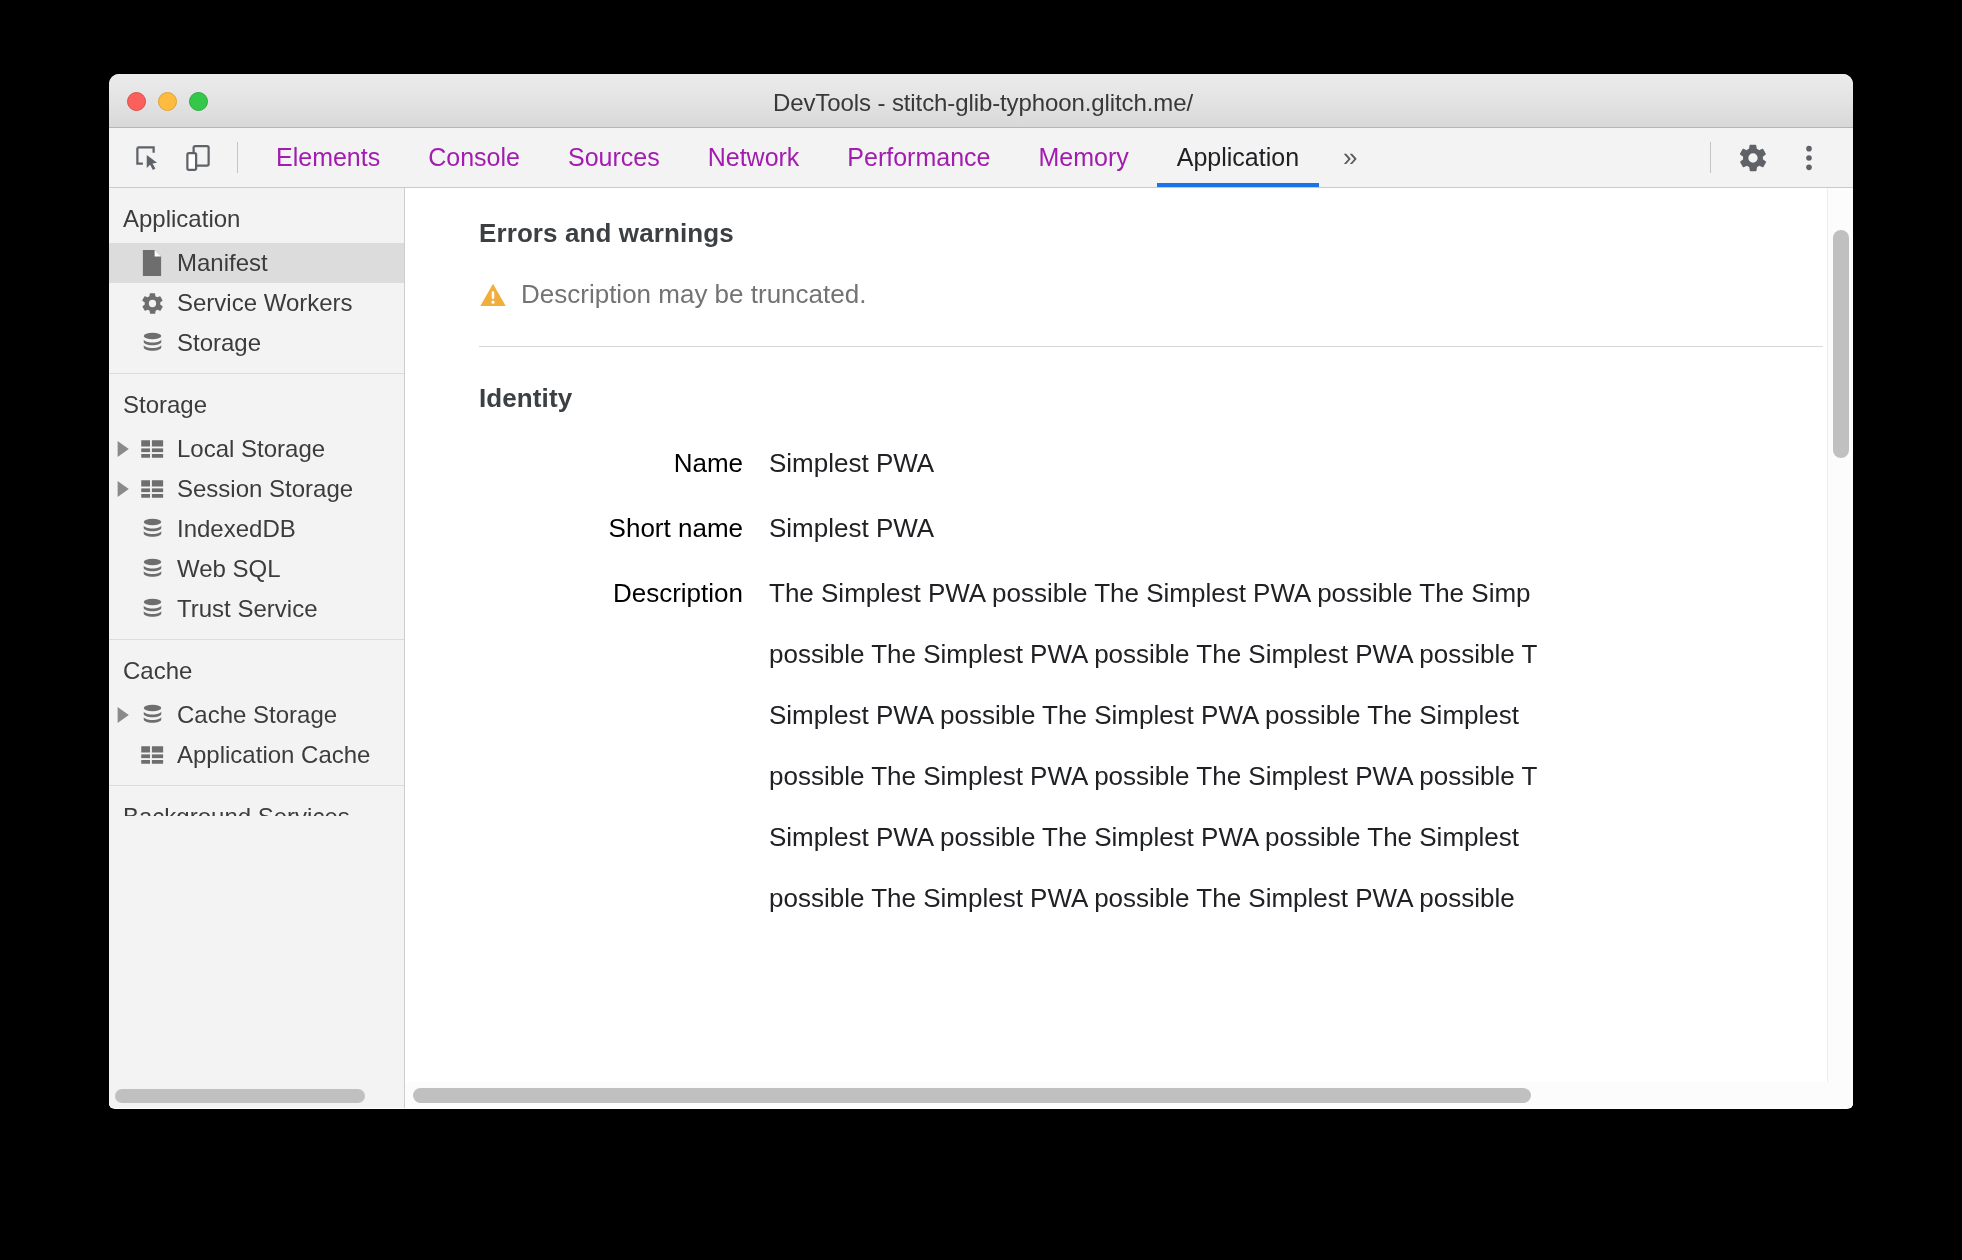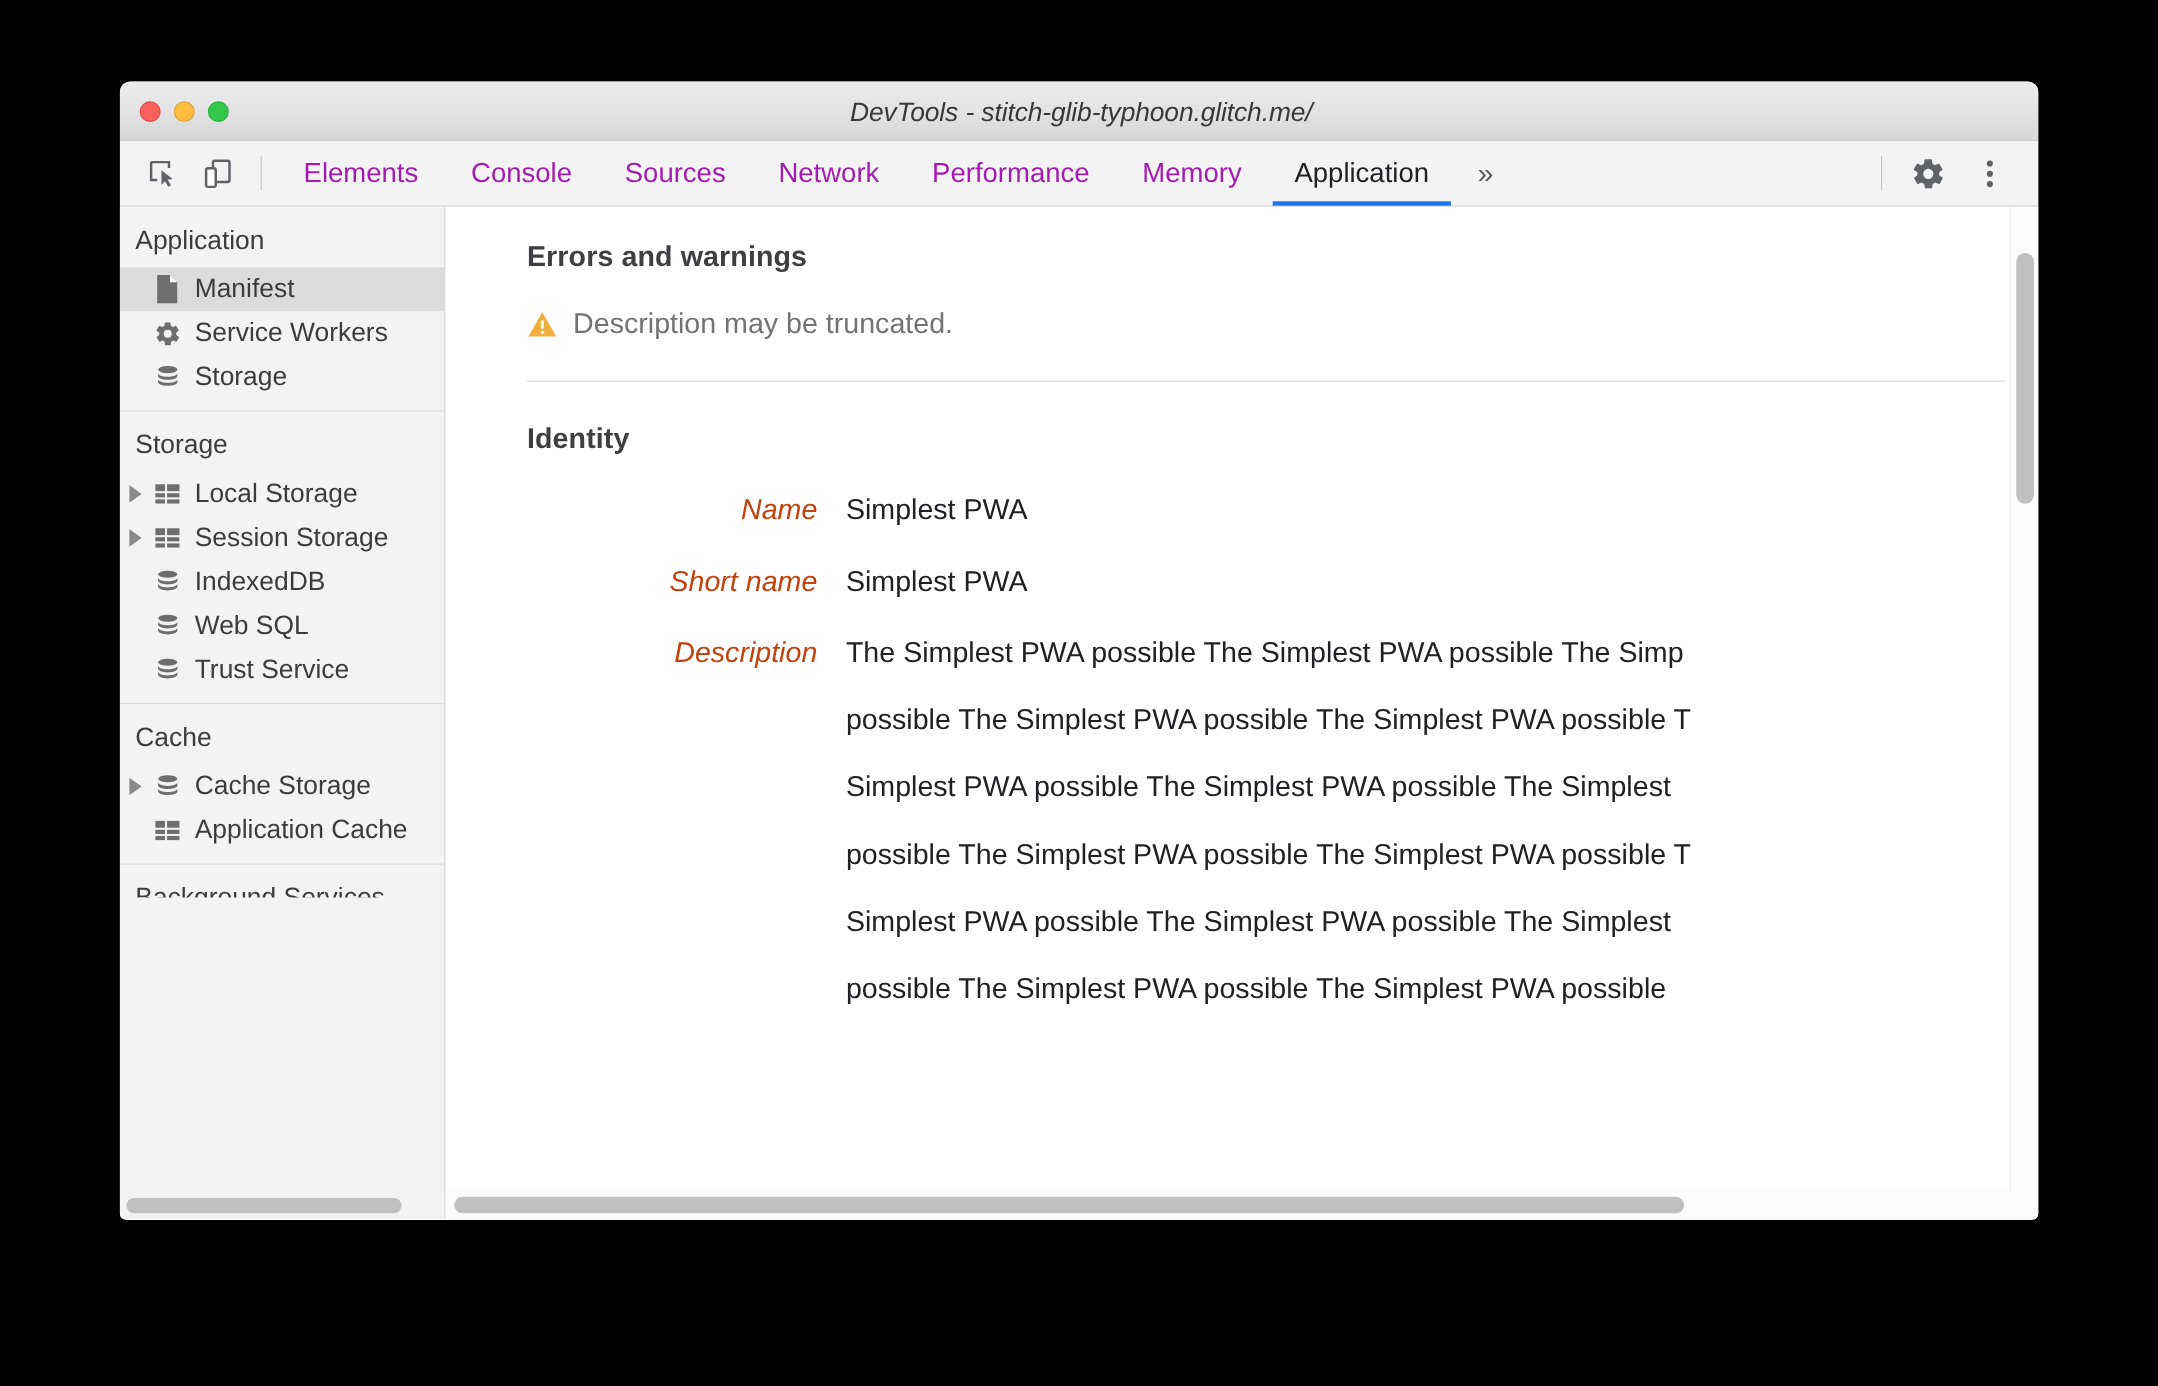--- a/index.html
+++ b/index.html
@@ -55,21 +55,20 @@
   .light.yellow { background: #fdbc40; border: 0.5px solid #dfa234; }
   .light.green  { background: #34c84a; border: 0.5px solid #2aad3d; }
 
   .window-title {
     position: absolute;
     left: 4px; right: 0; top: 15px;
     text-align: center;
     font-size: 24px;
     color: #383838;
     letter-spacing: -0.1px;
-    font-style: italic;
   }
 
   
   .toolbar {
     position: relative;
     height: 60px;
     background: #f3f3f3;
     border-bottom: 1px solid #cacaca;
     display: flex;
     align-items: stretch;
@@ -259,24 +258,23 @@
   .kv-row {
     display: flex;
     margin-top: 34px;
   }
   .kv-row:first-of-type { margin-top: 32px; }
   .kv-key {
     flex: 0 0 auto;
     width: 290px;
     text-align: right;
     font-size: 26px;
-    color: #c2410c;
+    color: #000000;
     padding-right: 26px;
     white-space: nowrap;
-    font-style: italic;
   }
   .kv-val {
     font-size: 26px;
     color: #202124;
     white-space: nowrap;
   }
   .desc-lines { }
   .desc-line {
     font-size: 26px;
     color: #202124;

